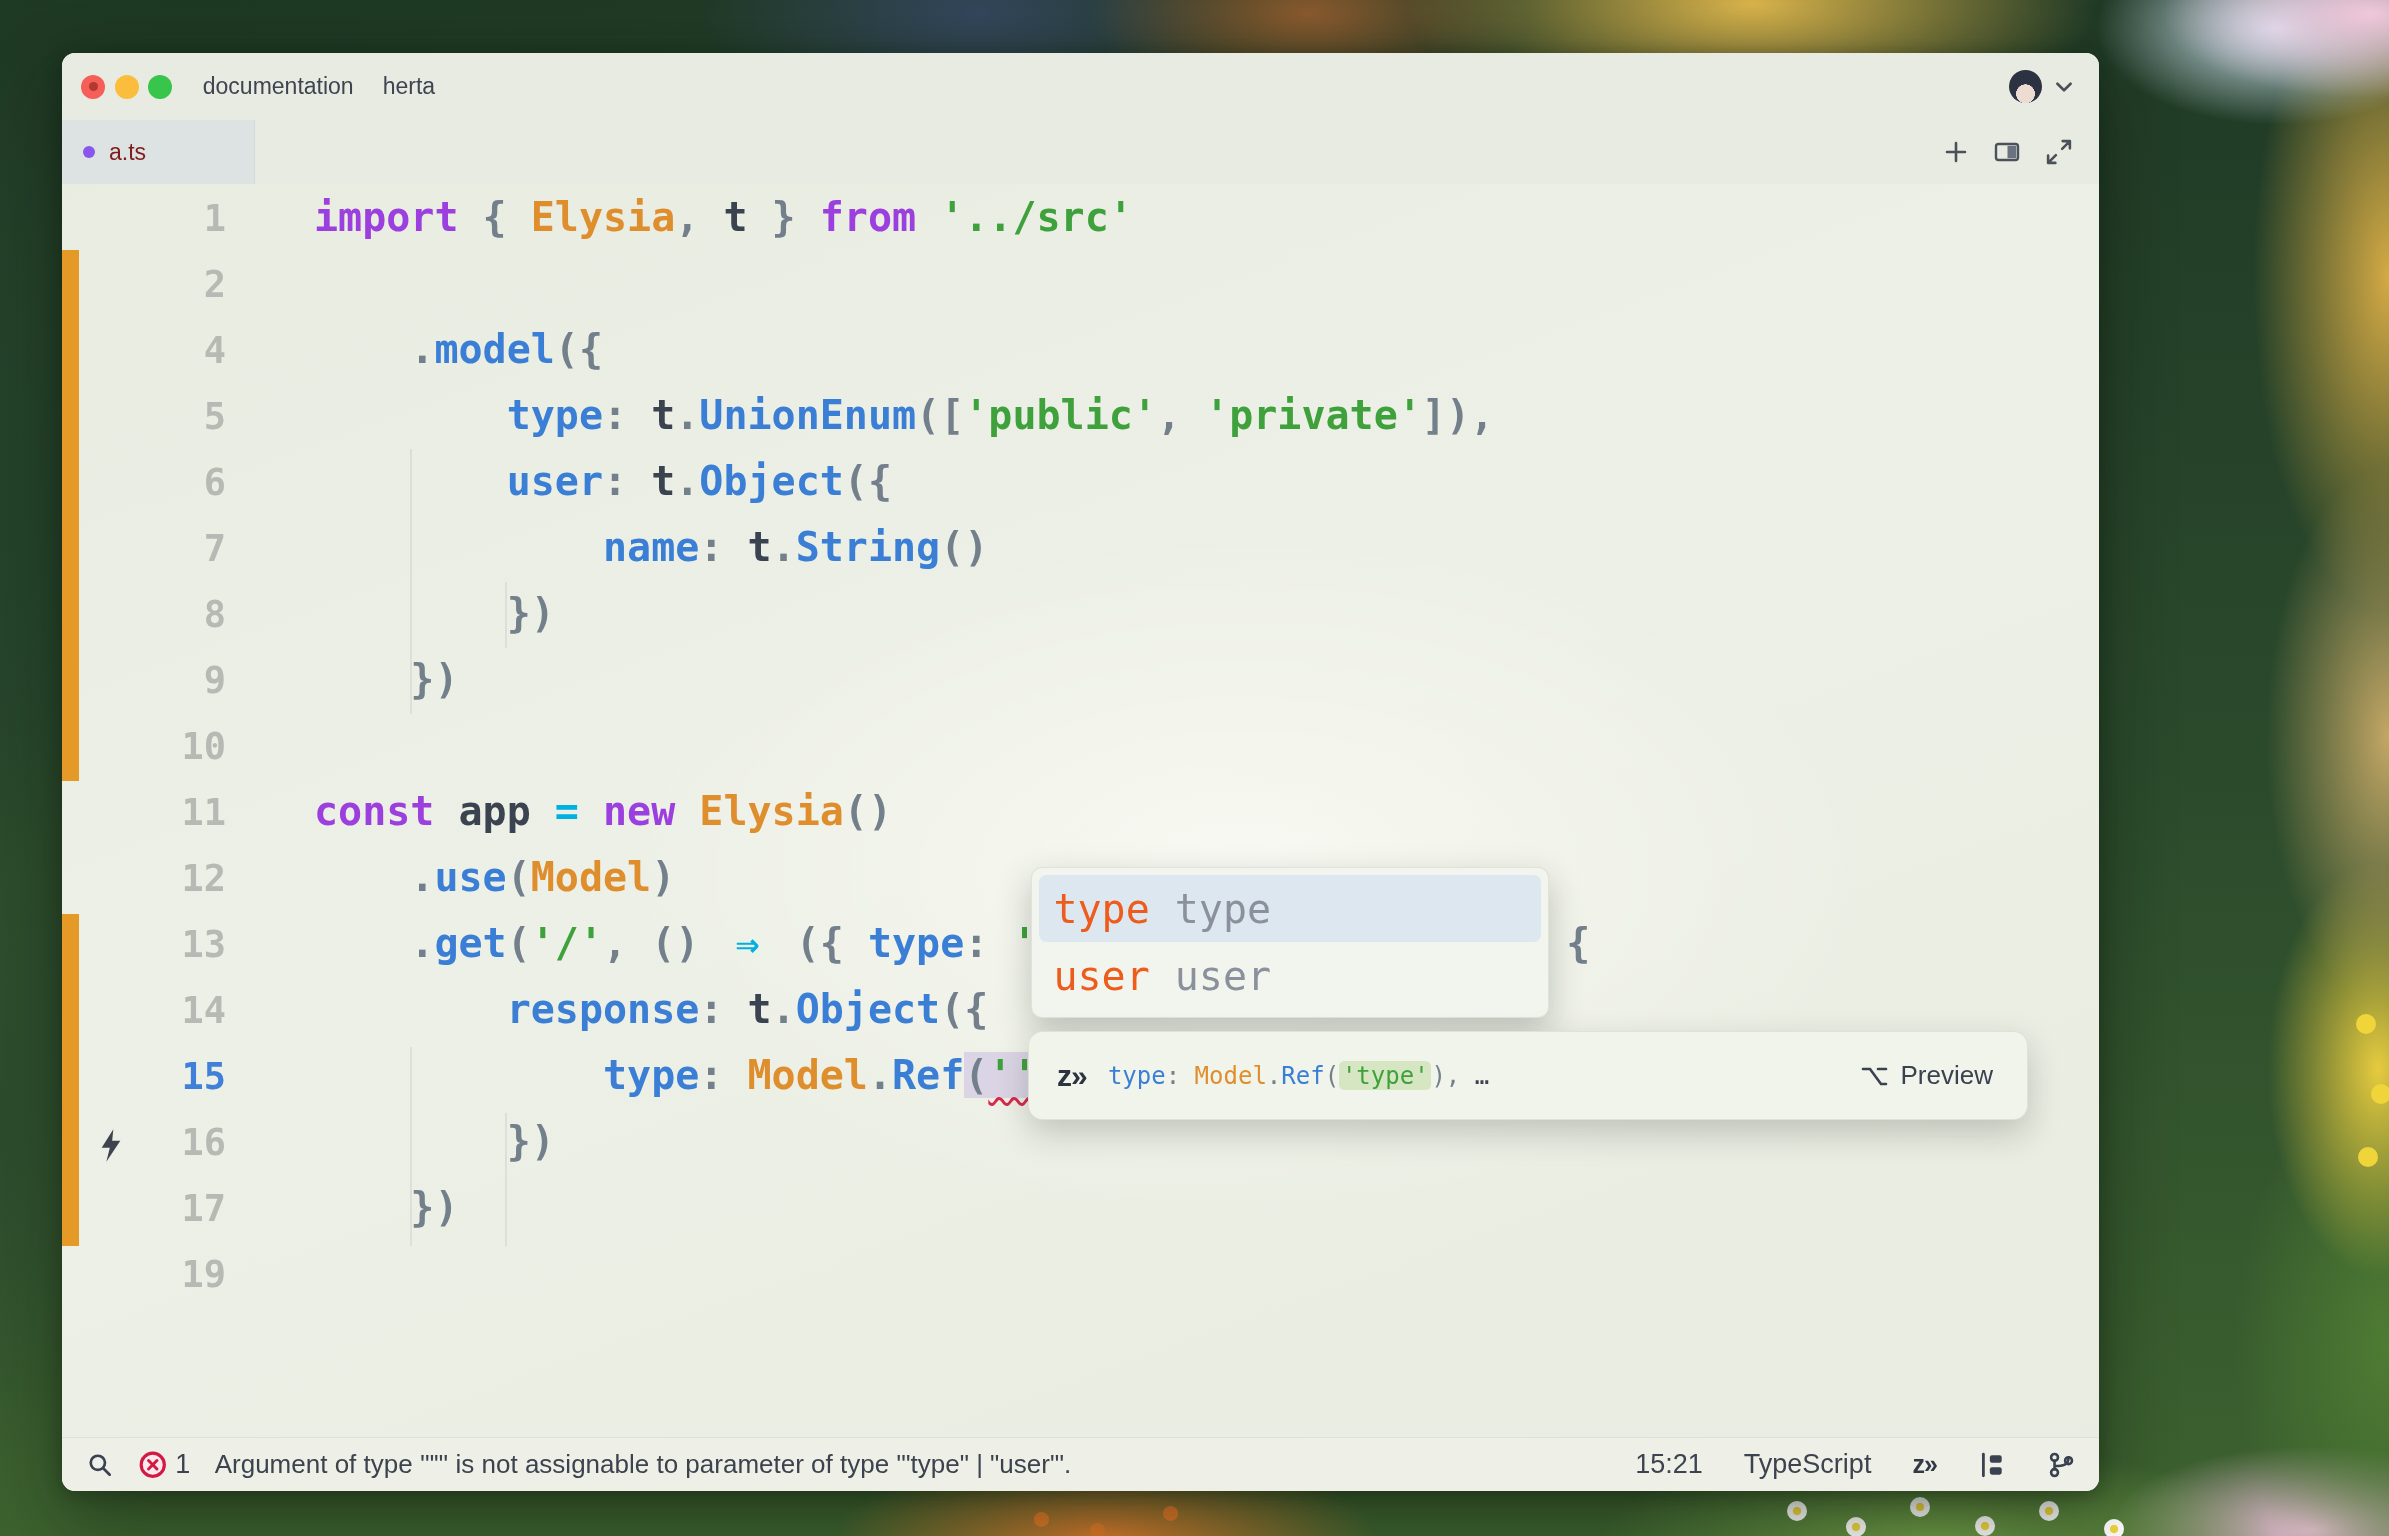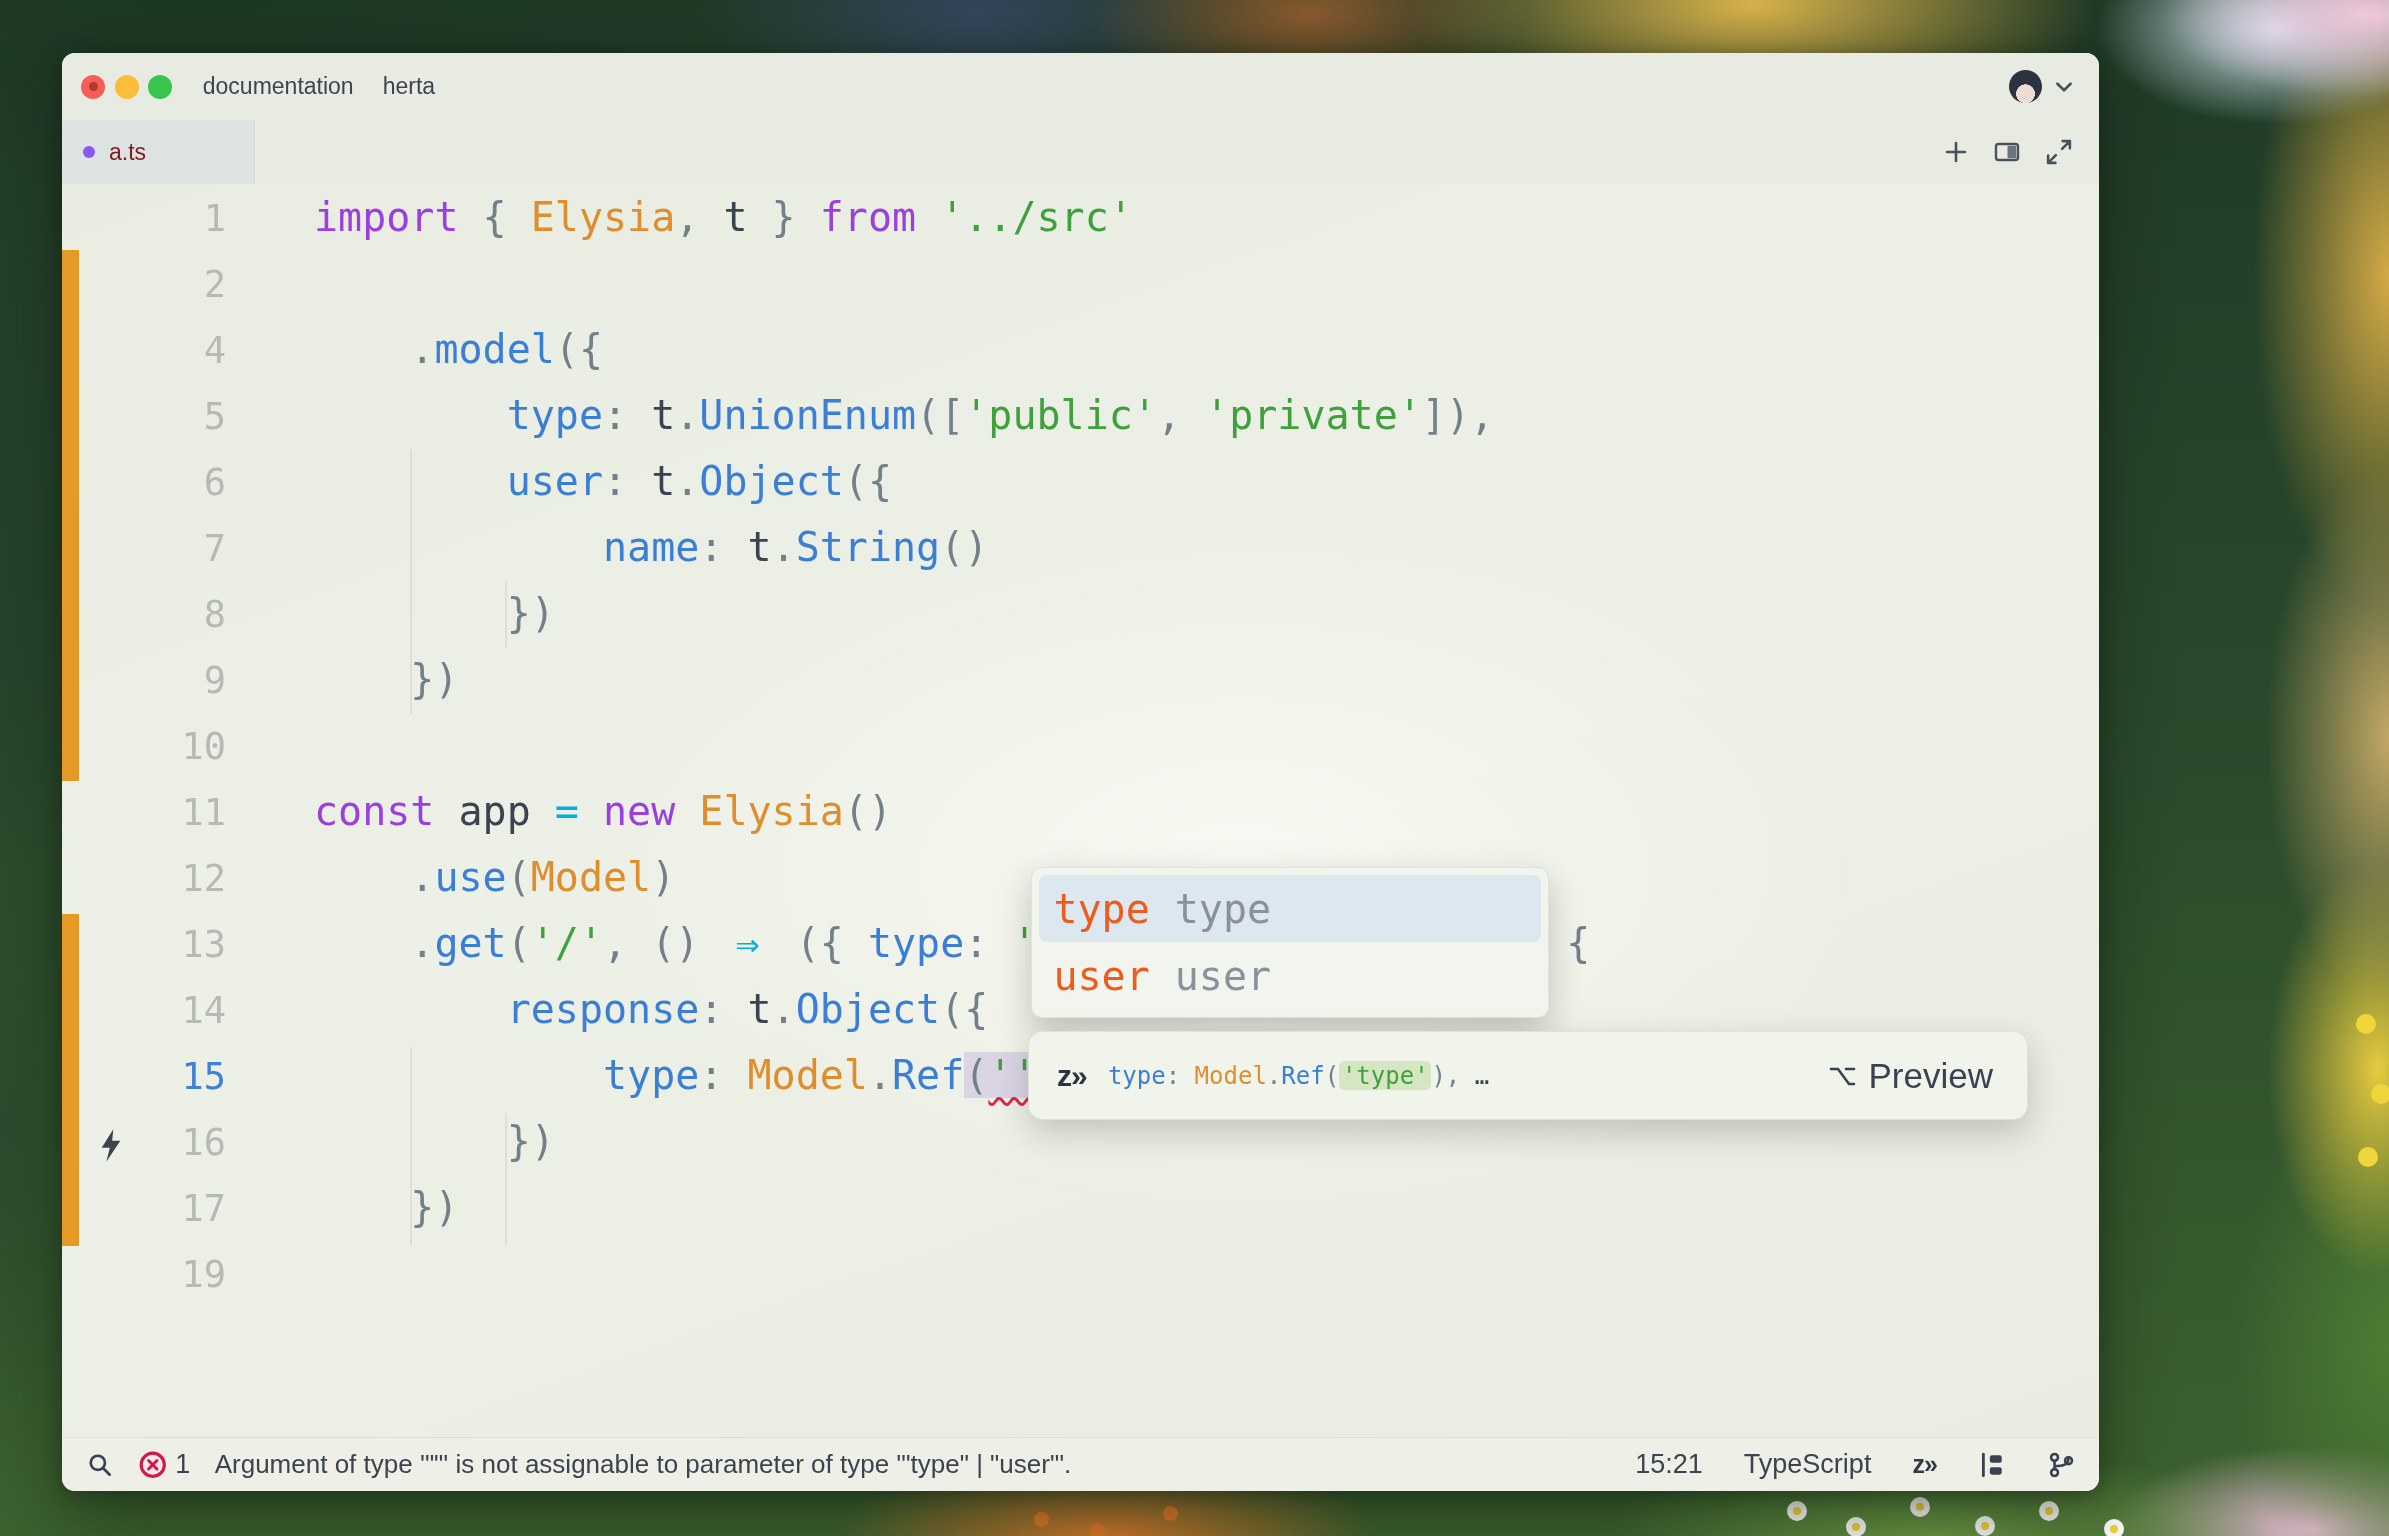--- a/index.html
+++ b/index.html
@@ -57,21 +57,21 @@
   .tabbar-actions{margin-left:auto;display:flex;align-items:center;gap:24px;padding-right:26px;}
   .iconbtn{background:none;border:none;padding:0;display:flex;align-items:center;cursor:pointer;}
 
   
   .editor{position:absolute;top:131px;left:0;right:0;bottom:53px;overflow:hidden;
     background:
       radial-gradient(ellipse 876px 479px at 58% 55%,rgba(255,255,250,.62),rgba(255,255,250,0) 72%),
       linear-gradient(160deg,#e9ece1,#edf0e6 45%,#e9ece0);}
   .git-bar{position:absolute;left:0;width:16.6px;background:#e59a28;}
   .guide{position:absolute;width:1.8px;background:rgba(70,80,70,.09);}
-  .code-lines{position:absolute;top:0;left:0;right:8px;}
+  .code-lines{position:absolute;top:0;left:0;right:8px;font-weight:bold;}
   .code-row{height:66px;line-height:66px;white-space:pre;
     font-family:"DejaVu Sans Mono","Liberation Mono",monospace;font-size:40px;}
   .ln{display:inline-block;width:164px;text-align:right;color:#b5bbb4;font-size:37px;}
   .ln.active{color:#4080d8;}
   .code{margin-left:88px;}
   .tk-kw{color:#9c3fdf}.tk-ty{color:#df8e2d}.tk-fn{color:#3a7fd5}.tk-va{color:#3c4350}
   .tk-pu{color:#73808c}.tk-st{color:#3fa13c}.tk-nu{color:#ed6a1e}.tk-op{color:#00b0e0}
   .tk-ar{color:#00b0e0;display:inline-block;width:2ch;text-align:center}
   .tk-hl{background:#dad4e4}
   .tk-err{text-decoration-line:underline;text-decoration-style:wavy;
@@ -95,21 +95,21 @@
 
   
   .prediction{position:absolute;left:966px;top:847px;width:1000px;height:89px;box-sizing:border-box;
     background:#f1f4ea;border:0.9px solid rgba(0,0,0,.07);border-radius:14.7px;
     box-shadow:0 13px 33px rgba(30,40,30,.22);display:flex;align-items:center;padding:0 28px;}
   .pred-icon{font-weight:800;font-size:30px;color:#2e343f;letter-spacing:-0.9px;}
   .pred-code{font-family:"DejaVu Sans Mono","Liberation Mono",monospace;font-size:24px;
     margin-left:21px;white-space:pre;}
   .tk-ghl{background:#d6e6c3;border-radius:5.5px;padding:0.9px 2.8px;}
   .pred-action{margin-left:auto;display:flex;align-items:center;gap:13px;color:#3a4150;
-    font-size:35px;background:none;border:none;cursor:pointer;}
+    font-size:26px;background:none;border:none;cursor:pointer;}
 
   
   .statusbar{position:absolute;left:0;right:0;bottom:0;height:53px;background:#eef0e7;
     border-top:0.9px solid rgba(90,100,90,.1);display:flex;align-items:center;
     padding:0 24px;gap:18.4px;font-size:26px;color:#3c434e;}
   .sb-err{display:flex;align-items:center;gap:7.4px;background:none;border:none;
     font-size:27px;color:#3c434e;cursor:pointer;}
   .sb-right{margin-left:auto;display:flex;align-items:center;gap:41px;font-size:27px;}
   .sb-zed{font-weight:800;font-size:25px;letter-spacing:-0.9px;color:#333a45;}
 </style>

